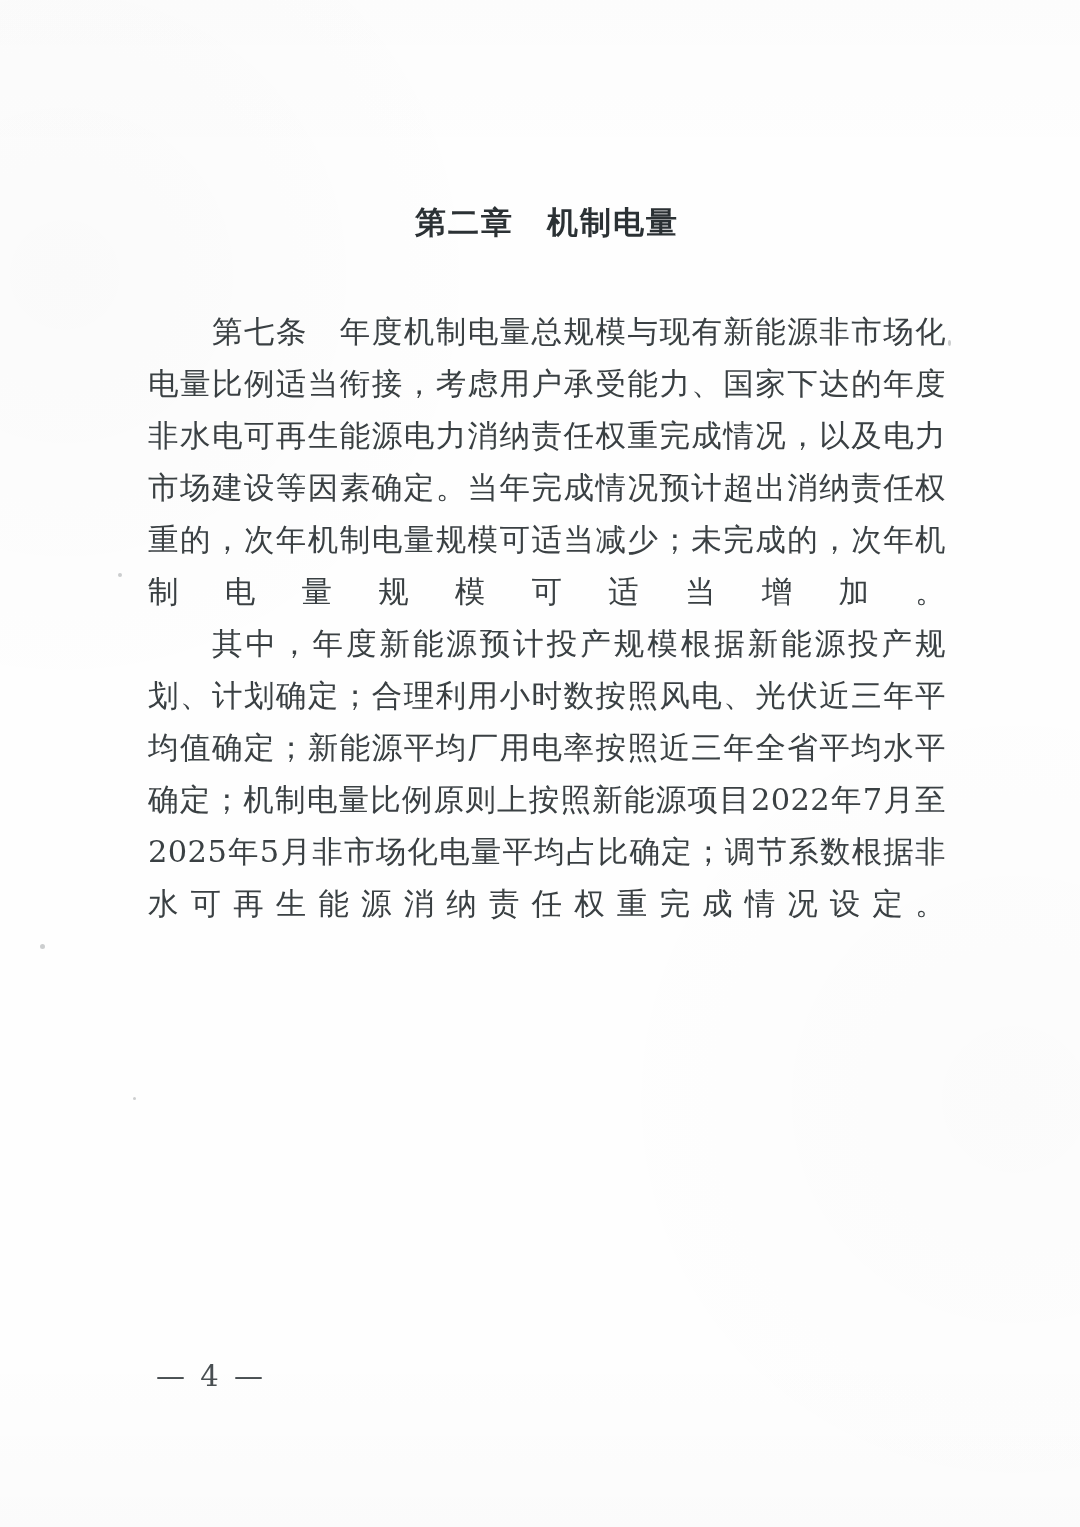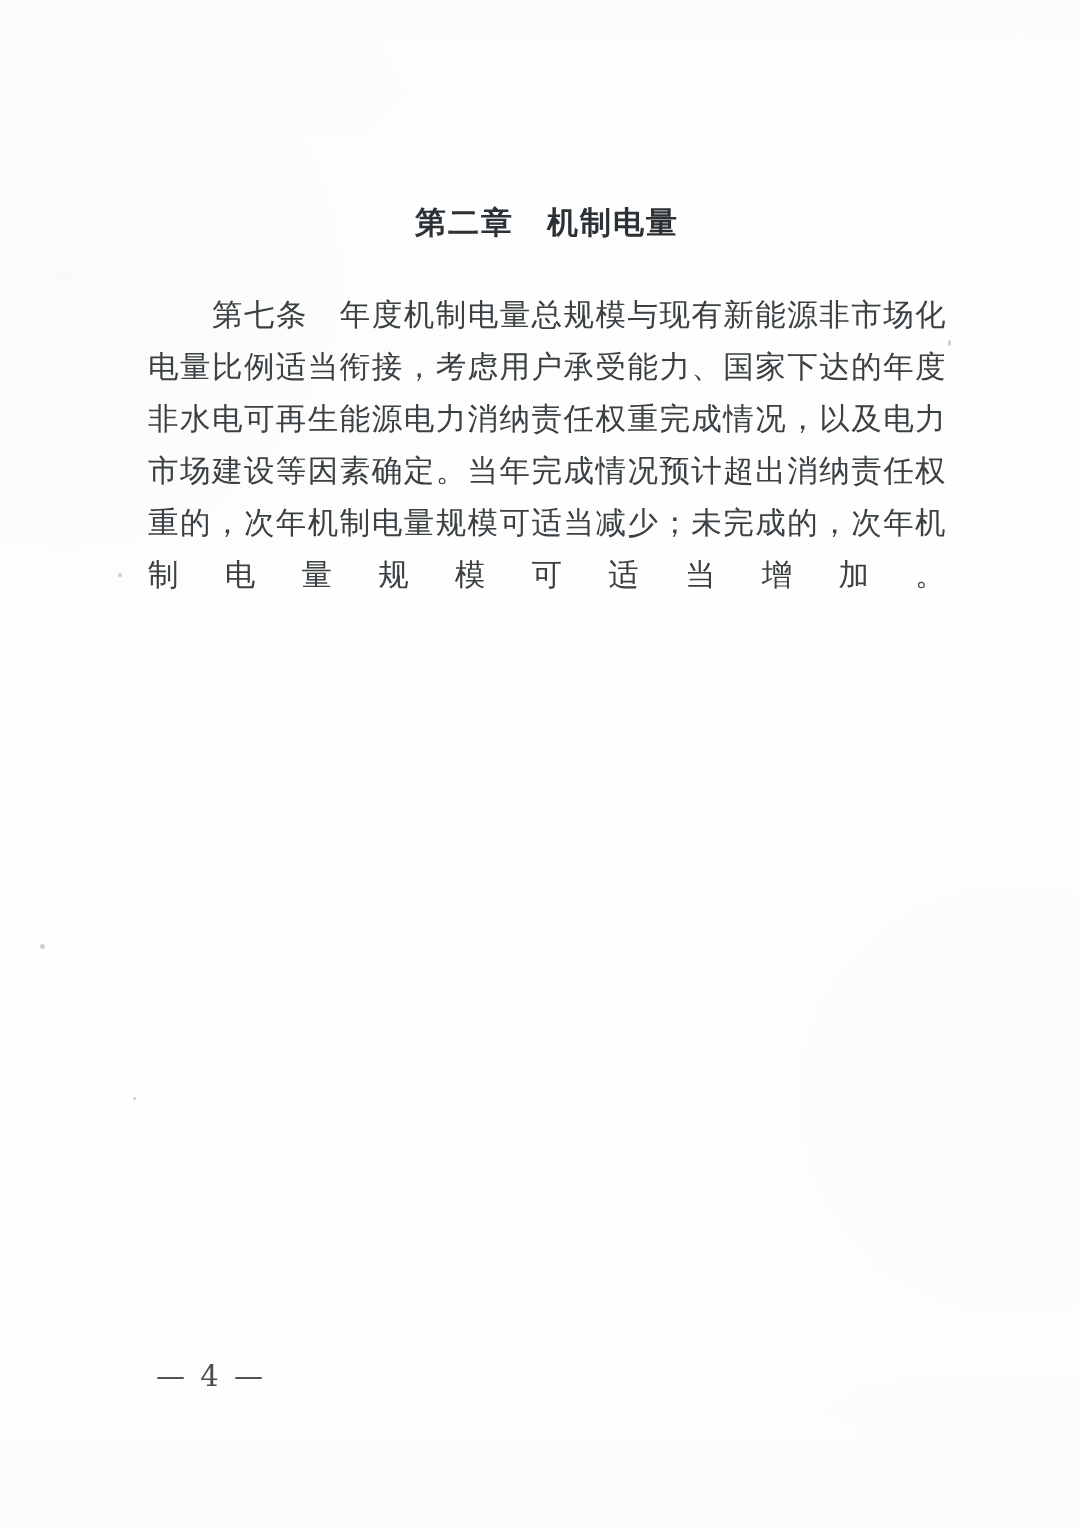--- a/index.html
+++ b/index.html
@@ -50,21 +50,21 @@
     text-align: center;
     position: absolute;
     top: 196px;
     left: 0;
     width: 798px;
     white-space: pre;
   }
 
   .body-block {
     position: absolute;
-    top: 289px;
+    top: 306px;
     left: 0;
     width: 798px;
   }
 
   p.para {
     margin: 0 0 0 0;
     font-size: 30.5px;
     line-height: 52px;
     color: #3a4043;
     text-align: justify;
@@ -108,18 +108,19 @@
   <span class="speck" style="left:40px;top:944px;width:5px;height:5px;"></span>
   <span class="speck" style="left:948px;top:340px;width:3px;height:6px;"></span>
   <span class="speck" style="left:133px;top:1097px;width:3px;height:3px;"></span>
 
   <div class="content">
 
     <h1 class="chapter-title">第二章　机制电量</h1>
 
     <div class="body-block">
       <p class="para last-justify">第七条　年度机制电量总规模与现有新能源非市场化电量比例适当衔接，考虑用户承受能力、国家下达的年度非水电可再生能源电力消纳责任权重完成情况，以及电力市场建设等因素确定。当年完成情况预计超出消纳责任权重的，次年机制电量规模可适当减少；未完成的，次年机制电量规模可适当增加。</p>
+      <p class="para last-justify">其中，年度新能源预计投产规模根据新能源投产规划、计划确定；合理利用小时数按照风电、光伏近三年平均值确定；新能源平均厂用电率按照近三年全省平均水平确定；机制电量比例原则上按照新能源项目2022年7月至2025年5月非市场化电量平均占比确定；调节系数根据非水可再生能源消纳责任权重完成情况设定。</p>
     </div>
   </div>
 
   <div class="pagenum">— 4 —</div>
 
 </div>
 
 </body></html>

